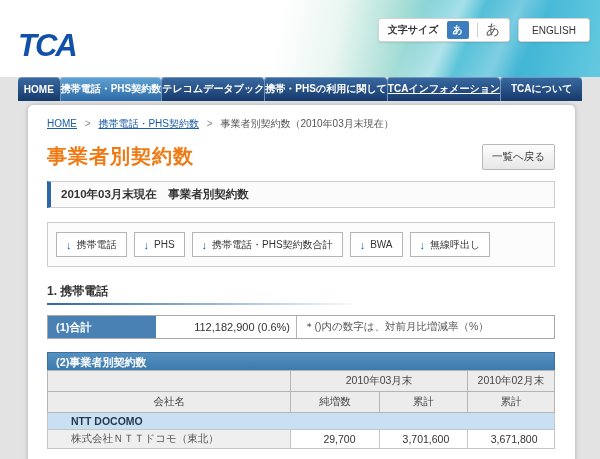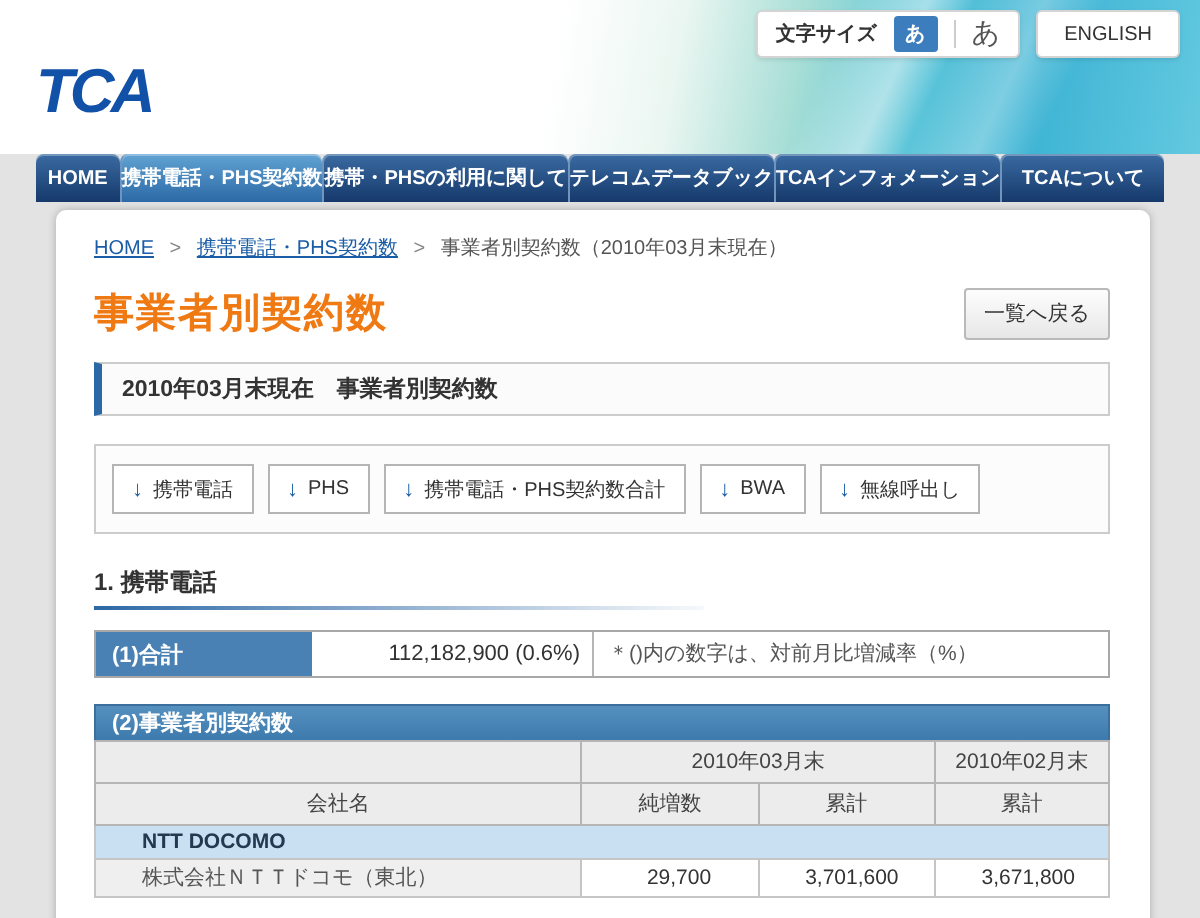--- a/index.html
+++ b/index.html
@@ -5,21 +5,21 @@
   * { margin:0; padding:0; box-sizing:border-box; }
   body { background:#bbb; font-family:"Liberation Sans","DejaVu Sans",sans-serif; }
   .wrap { position:relative; width:600px; height:459px; overflow:hidden; background:#e3e3e3; margin:0 auto; }
 
   
   .header { position:absolute; top:0; left:0; width:600px; height:77px;
     background:linear-gradient(100deg,#ffffff 0%,#ffffff 46%,#eaf6f1 56%,#a7ded6 66%,#5cc5d9 76%,#3eb4d4 86%,#63c9e0 100%); }
   .streak { position:absolute; right:0; top:0; width:260px; height:77px; pointer-events:none;
     background:linear-gradient(115deg,transparent 30%,rgba(255,255,255,0.45) 42%,transparent 50%,rgba(255,255,255,0.3) 62%,transparent 72%); }
 
-  .top-controls { position:absolute; top:5px; right:10px; display:flex; gap:8px; }
+  .top-controls { position:absolute; top:18px; right:10px; display:flex; gap:8px; }
   .fontsize-box { background:#fff; border:1px solid #d4d4d4; border-radius:3px; display:flex; align-items:center;
     gap:8px; padding:3px 9px; box-shadow:0 1px 2px rgba(0,0,0,0.1); height:24px; }
   .fs-label { font-size:10px; font-weight:bold; color:#333; }
   .fs-small { background:#3b7dbd; color:#fff; font-size:10px; font-weight:bold; padding:2px 6px; border-radius:2px; cursor:pointer; }
   .fs-sep { width:1px; height:14px; background:#ccc; }
   .fs-large { font-size:14px; color:#555; cursor:pointer; }
   .english-btn { background:#fff; border:1px solid #d4d4d4; border-radius:3px; font-size:10px; color:#333;
     display:flex; align-items:center; padding:0 13px; height:24px; box-shadow:0 1px 2px rgba(0,0,0,0.1); cursor:pointer; }
 
   .logo-row { position:absolute; left:18px; top:32px; display:flex; align-items:flex-start; }
@@ -27,21 +27,21 @@
   .org-jp { font-size:16.5px; font-weight:bold; color:#3a3a3a; letter-spacing:0.5px; line-height:1.1; }
   .org-en { font-size:8.5px; color:#999; margin-top:1px; letter-spacing:0.3px; }
 
   
   .nav { position:absolute; top:77px; left:18px; width:564px; height:24px; display:flex; }
   .tab { background:linear-gradient(#3a6ba2,#16396b); color:#fff; font-size:10px; font-weight:bold;
     display:flex; align-items:center; justify-content:center; border-radius:4px 4px 0 0;
     box-shadow:inset 0 1px 0 rgba(255,255,255,0.3); border-left:1px solid #6f95bf; cursor:pointer; white-space:nowrap; }
   .tab:first-child { border-left:none; }
   .tab.active { background:linear-gradient(#61a3d3,#2c69a6); }
-  .t0{flex:0.62;} .t1{flex:1.18;} .t2{flex:1.22;} .t3{flex:1.22;} .t4{flex:1.22;} .t5{flex:1.2;}
+  .t0{flex:0.62;} .t1{flex:1.18;} .t2{flex:1.22;} .t3{flex:1.22;} .t4{flex:1.22;text-decoration:underline;} .t5{flex:1.2;}
 
   
   .main { position:absolute; top:101px; left:0; width:600px; height:446px; background:#e3e3e3; }
   .card { position:absolute; top:4px; left:28px; width:547px; height:370px; background:#fff;
     border-radius:5px 5px 0 0; box-shadow:0 0 4px rgba(0,0,0,0.25); padding:11px 20px 0 19px; }
 
   .breadcrumb { font-size:10px; color:#555; margin:1px 0 12px; }
   .crumb-link { color:#1a5da6; text-decoration:underline; cursor:pointer; }
   .crumb-sep { color:#888; margin:0 5px; }
   .crumb-current { color:#555; }
@@ -96,22 +96,22 @@
     </div>
 
     <div class="logo-row">
       <div class="tca-logo">TCA</div>
     </div>
   </div>
 
   <div class="nav">
     <div class="tab t0">HOME</div>
     <div class="tab t1 active">携帯電話・PHS契約数</div>
+    <div class="tab t2">テレコムデータブック</div>
     <div class="tab t3">携帯・PHSの利用に関して</div>
-    <div class="tab t2">テレコムデータブック</div>
     <div class="tab t4">TCAインフォメーション</div>
     <div class="tab t5">TCAについて</div>
   </div>
 
   <div class="main">
     <div class="card">
 
       <div class="breadcrumb">
         <span class="crumb-link">HOME</span>
         <span class="crumb-sep">&gt;</span>

